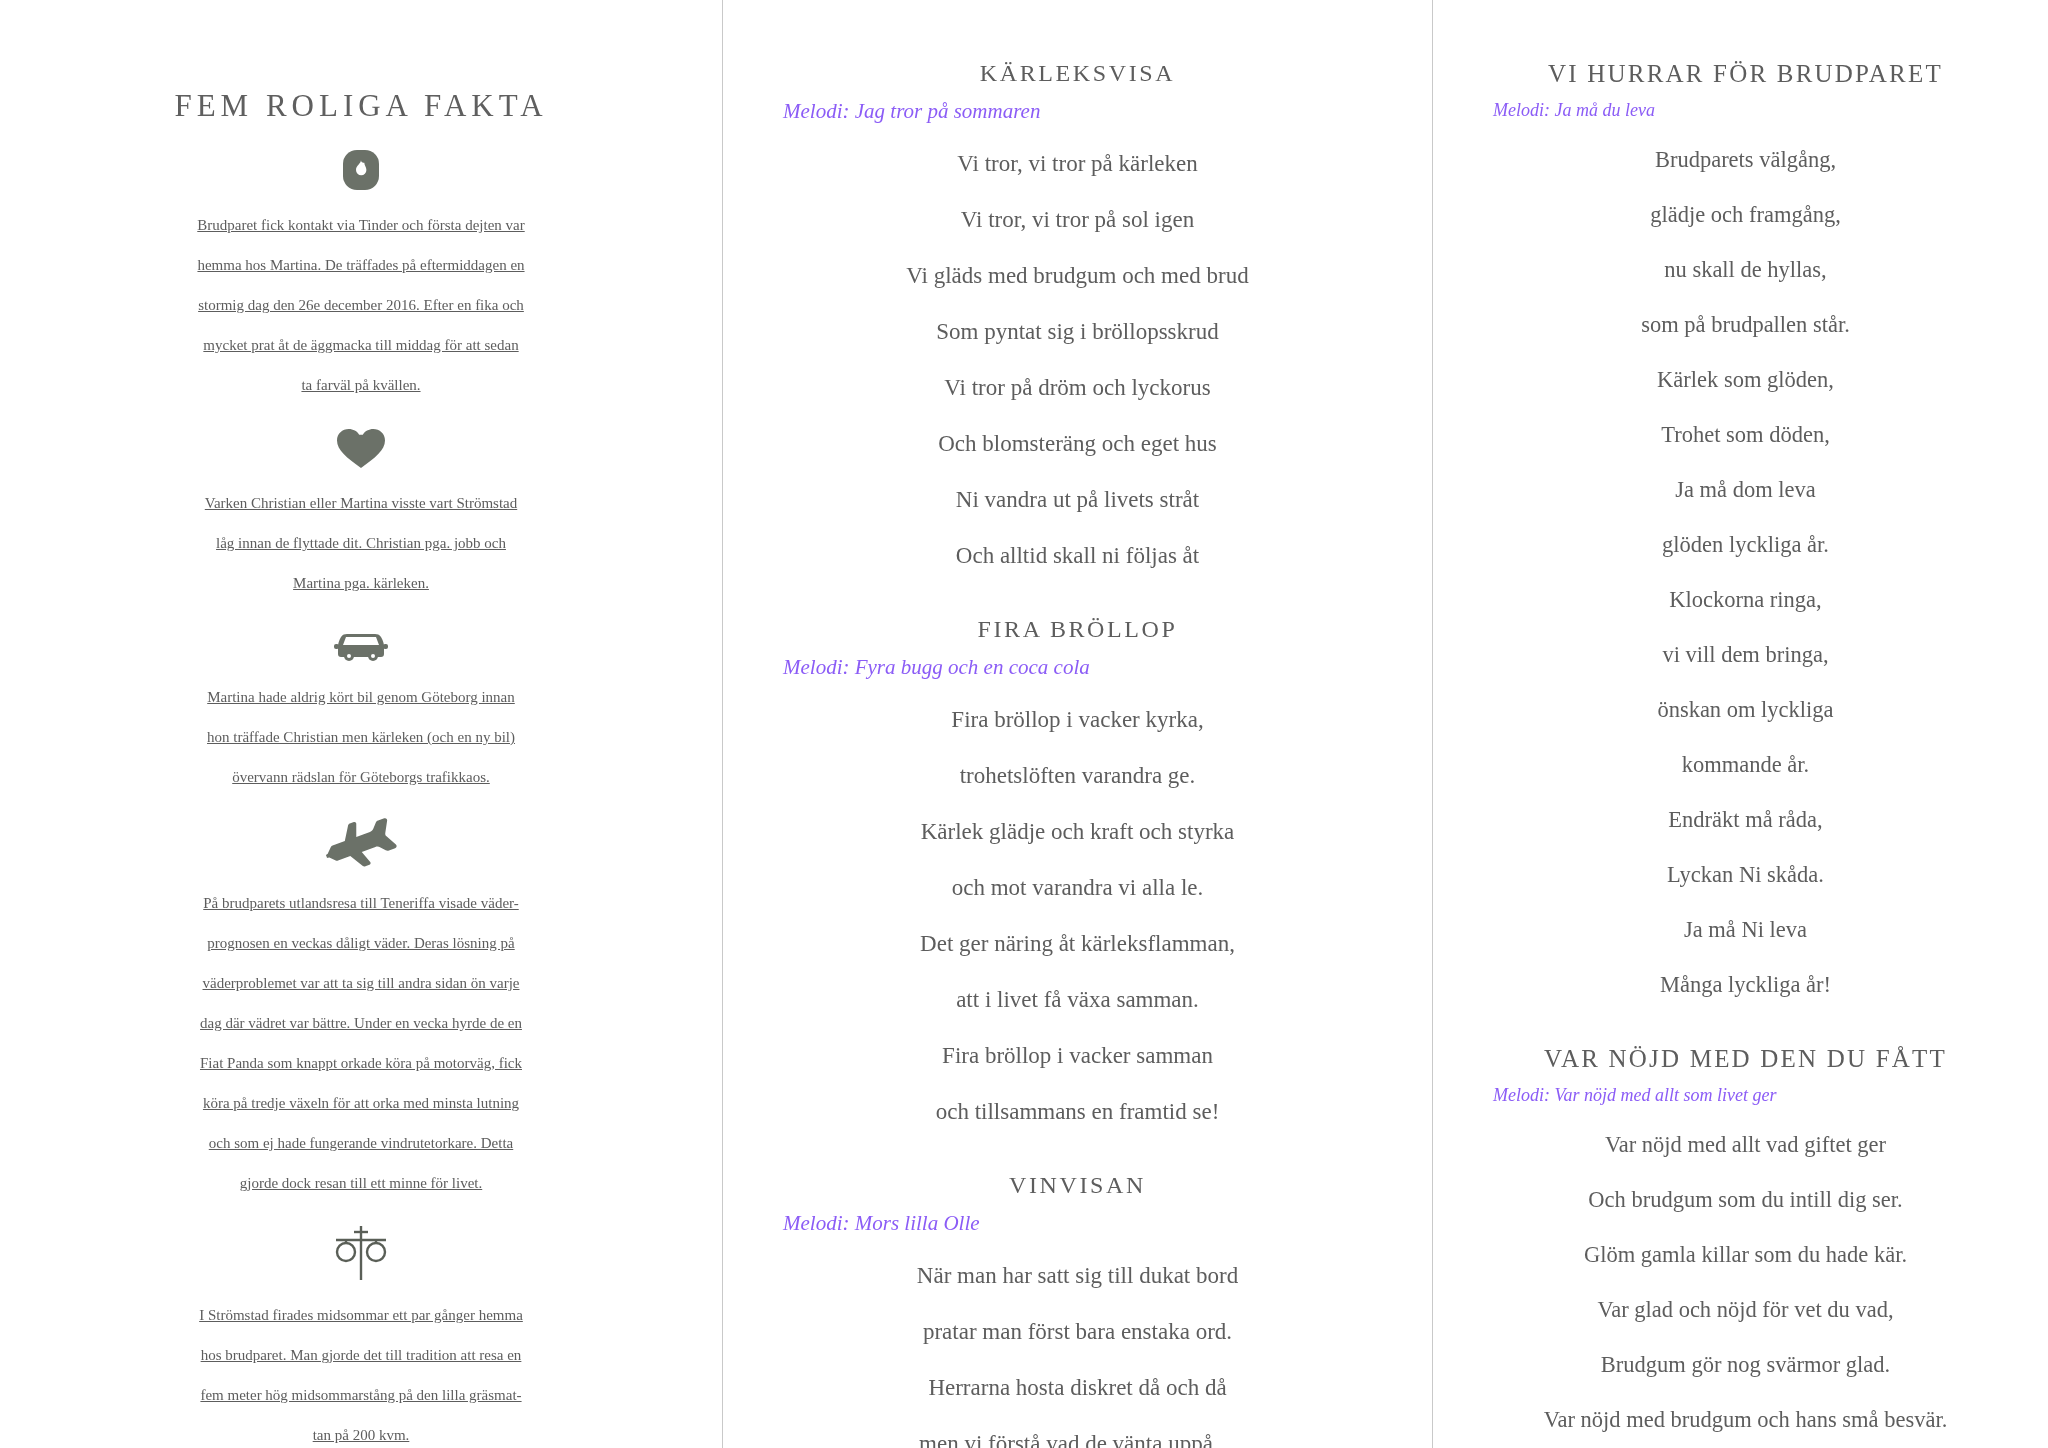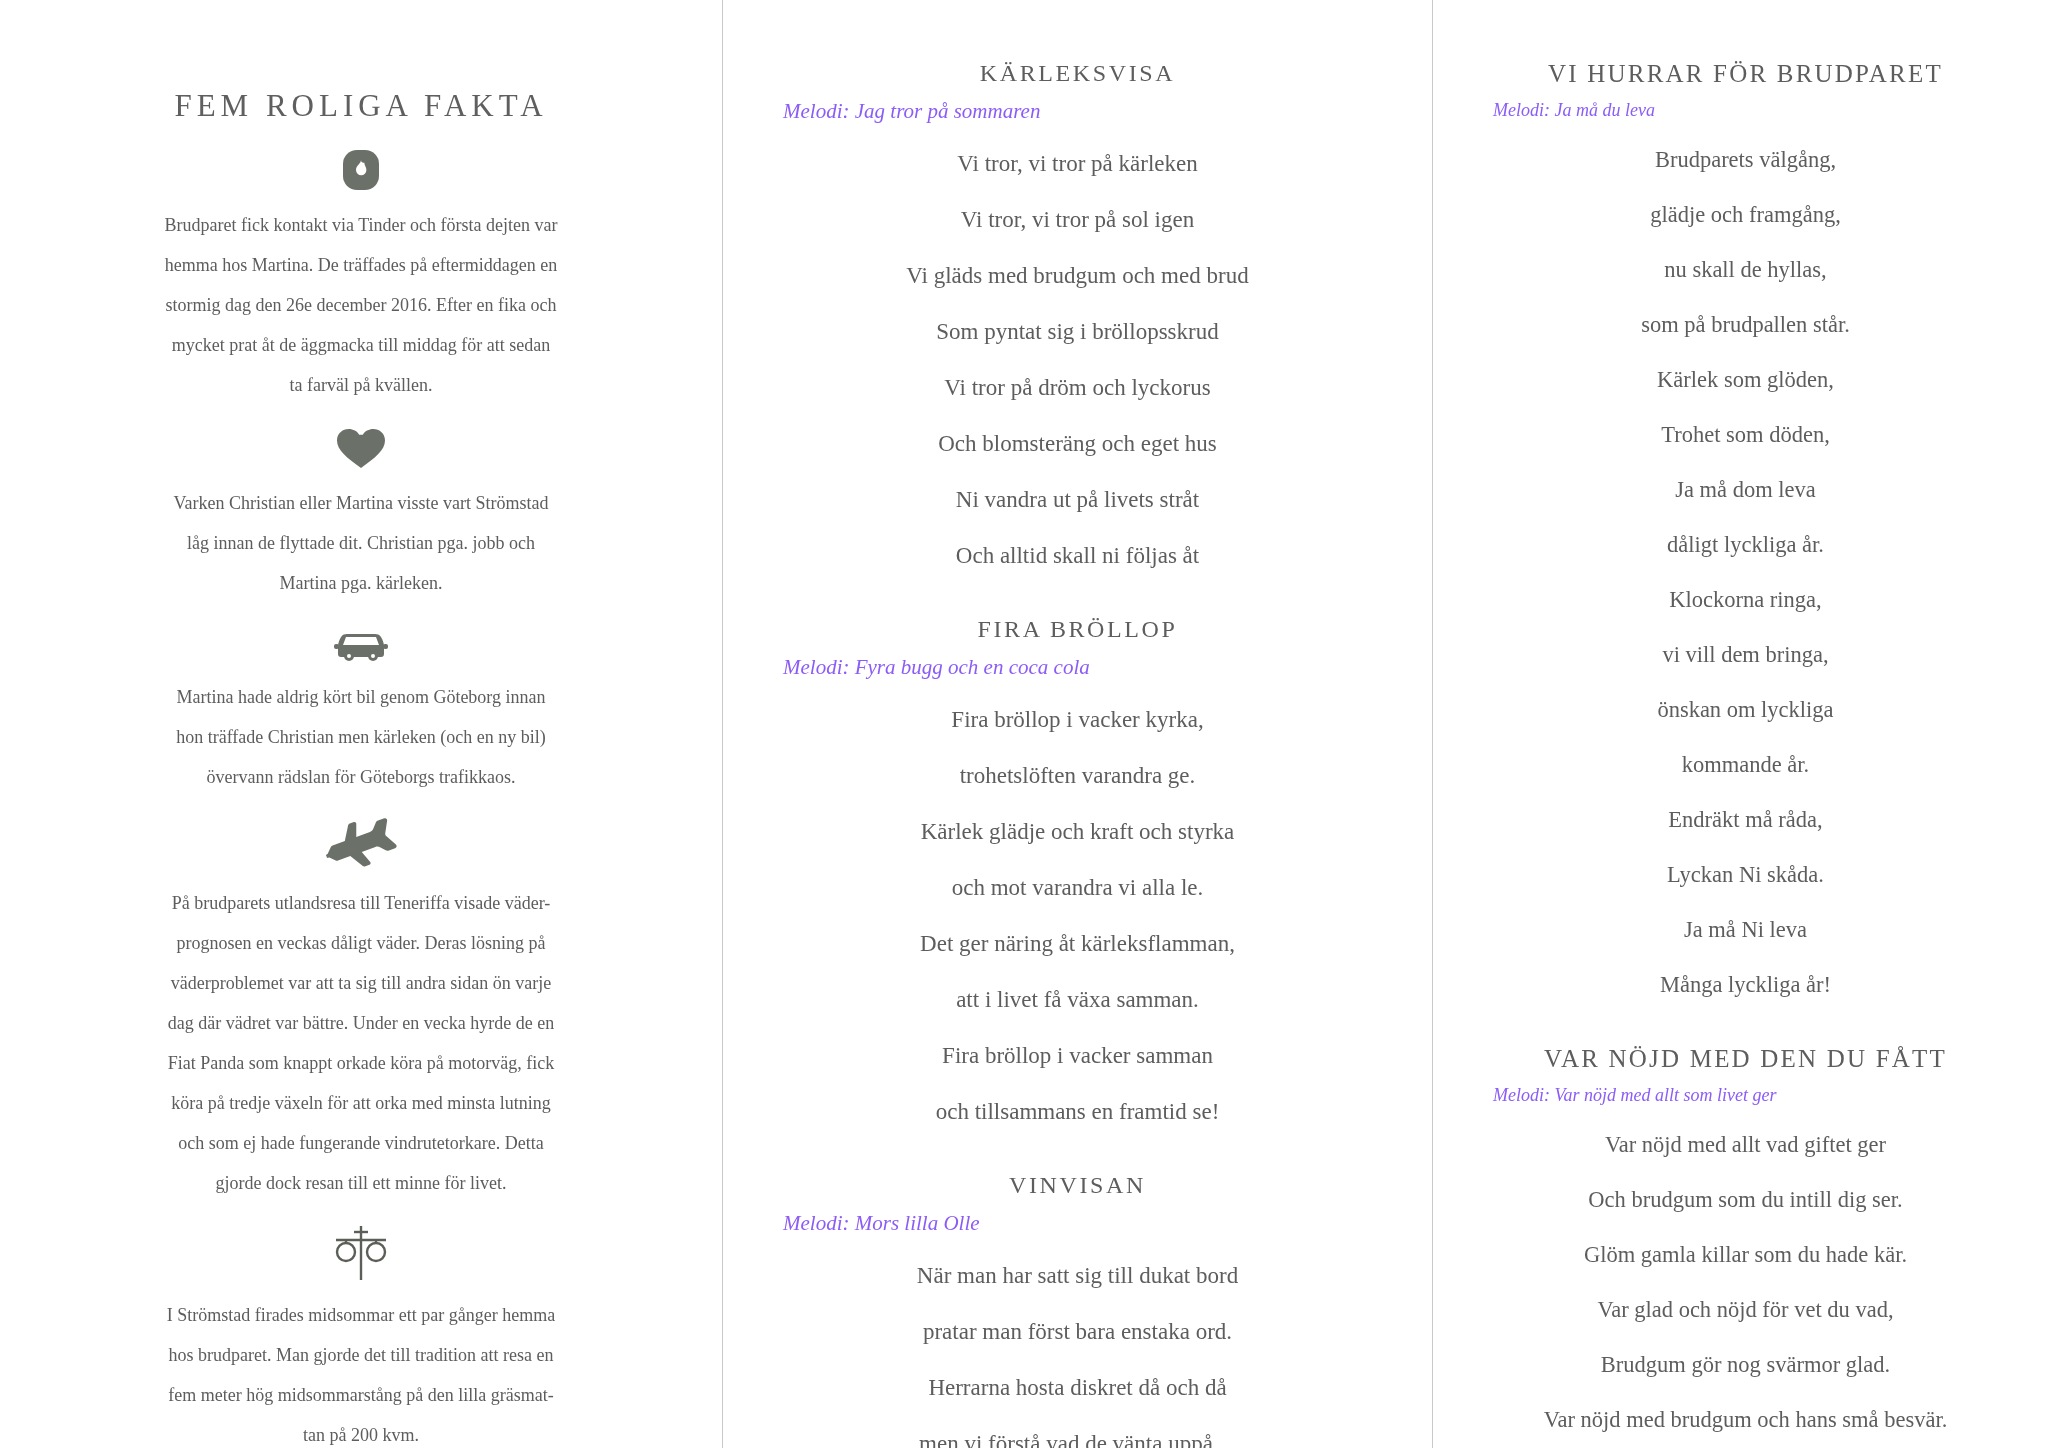--- a/index.html
+++ b/index.html
@@ -48,24 +48,25 @@
     font-weight: normal;
     font-family: "Liberation Serif", serif;
   }
   .icon-wrap {
     text-align: center;
     margin: 22px 0 14px 0;
     line-height: 0;
   }
   .fact-text {
     text-align: center;
-    font-size: 18px;
+    font-size: 15px;
     line-height: 34px;
     margin: 0 0 6px 0;
     color: #5d5d5d;
+    text-decoration: underline;
   }
   .fact-block {
     margin-bottom: 10px;
   }
   .song {
     margin-bottom: 44px;
   }
   .song-title {
     text-align: center;
     font-size: 24px;
@@ -239,21 +240,21 @@
     <div class="song">
       <h2 class="song-title">VI HURRAR FÖR BRUDPARET</h2>
       <p class="song-melody">Melodi: Ja må du leva</p>
       <p class="song-line">Brudparets välgång,</p>
       <p class="song-line">glädje och framgång,</p>
       <p class="song-line">nu skall de hyllas,</p>
       <p class="song-line">som på brudpallen står.</p>
       <p class="song-line">Kärlek som glöden,</p>
       <p class="song-line">Trohet som döden,</p>
       <p class="song-line">Ja må dom leva</p>
-      <p class="song-line">dåligt lyckliga år.</p>
+      <p class="song-line">glöden lyckliga år.</p>
       <p class="song-line">Klockorna ringa,</p>
       <p class="song-line">vi vill dem bringa,</p>
       <p class="song-line">önskan om lyckliga</p>
       <p class="song-line">kommande år.</p>
       <p class="song-line">Endräkt må råda,</p>
       <p class="song-line">Lyckan Ni skåda.</p>
       <p class="song-line">Ja må Ni leva</p>
       <p class="song-line">Många lyckliga år!</p>
     </div>
 

